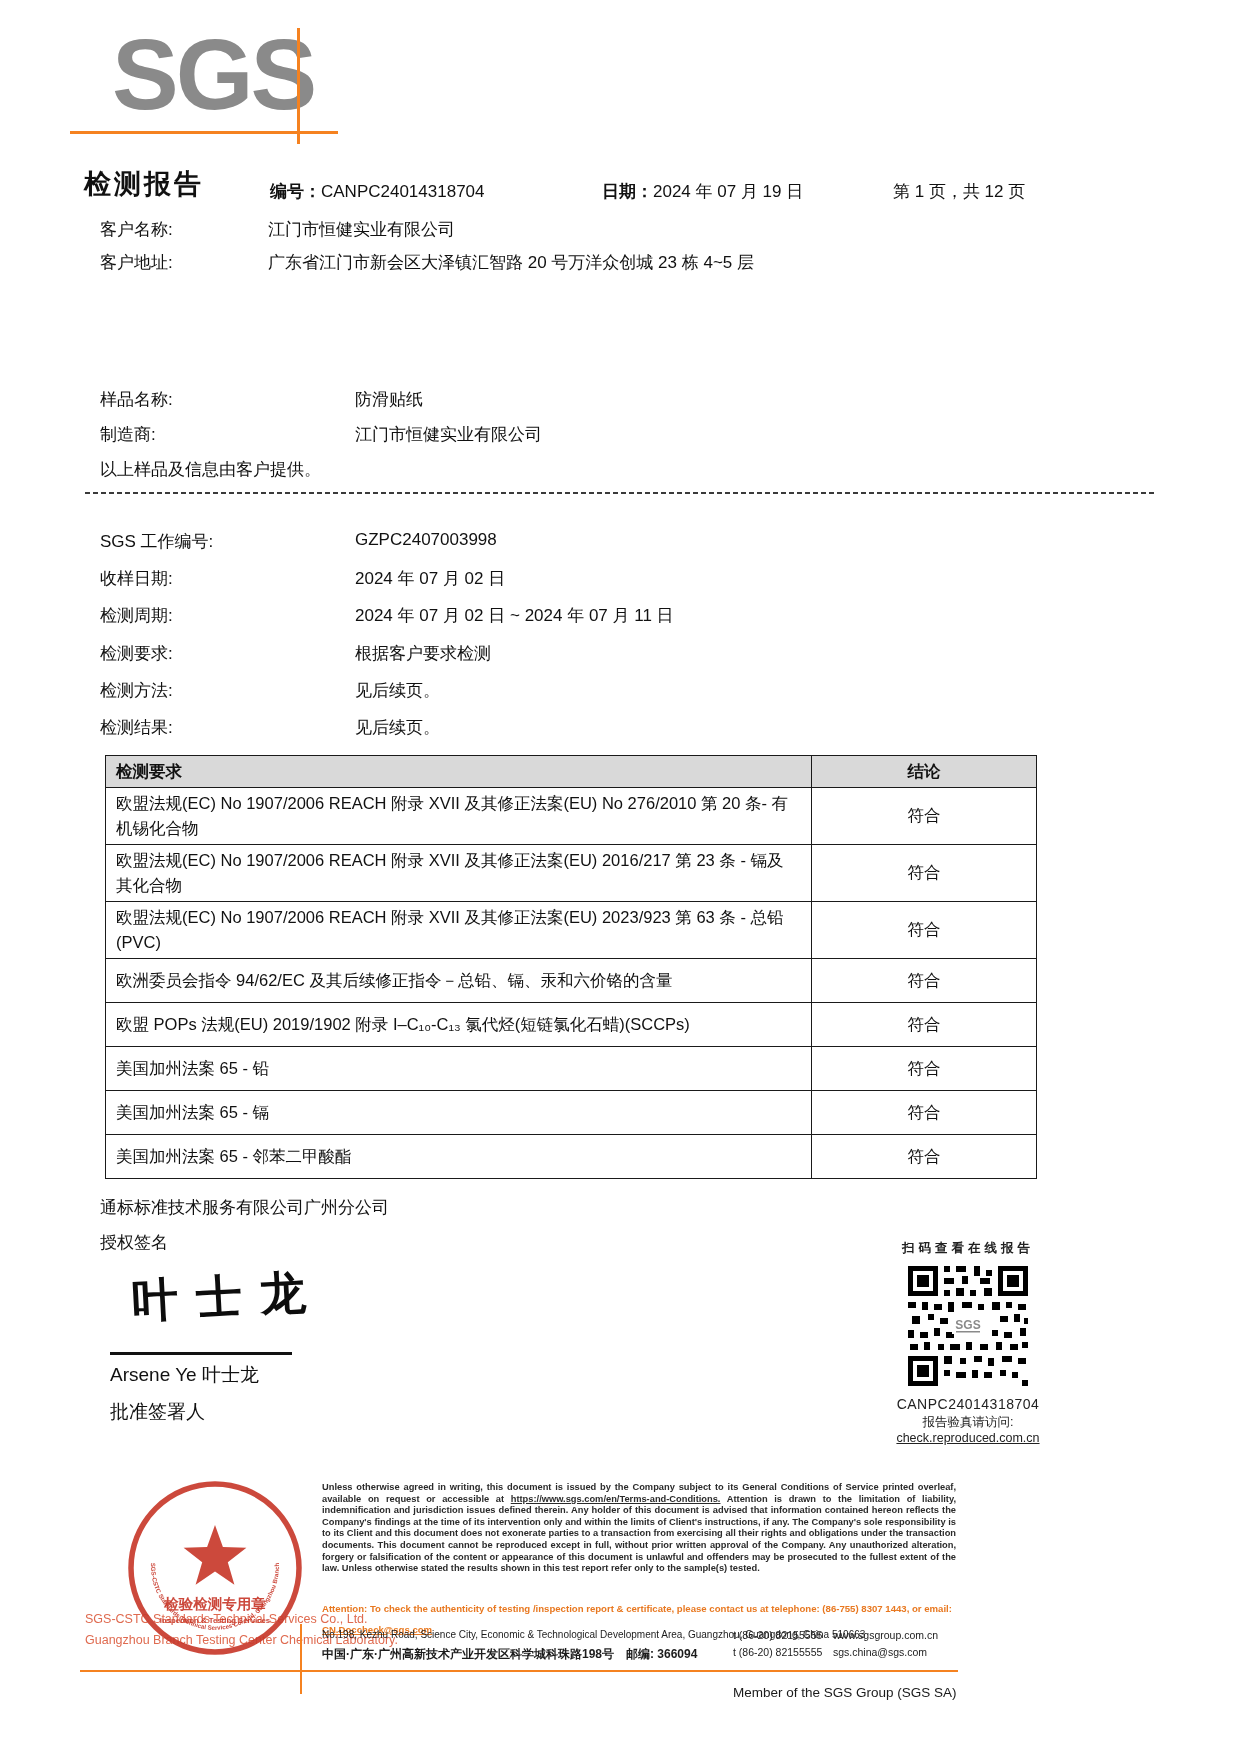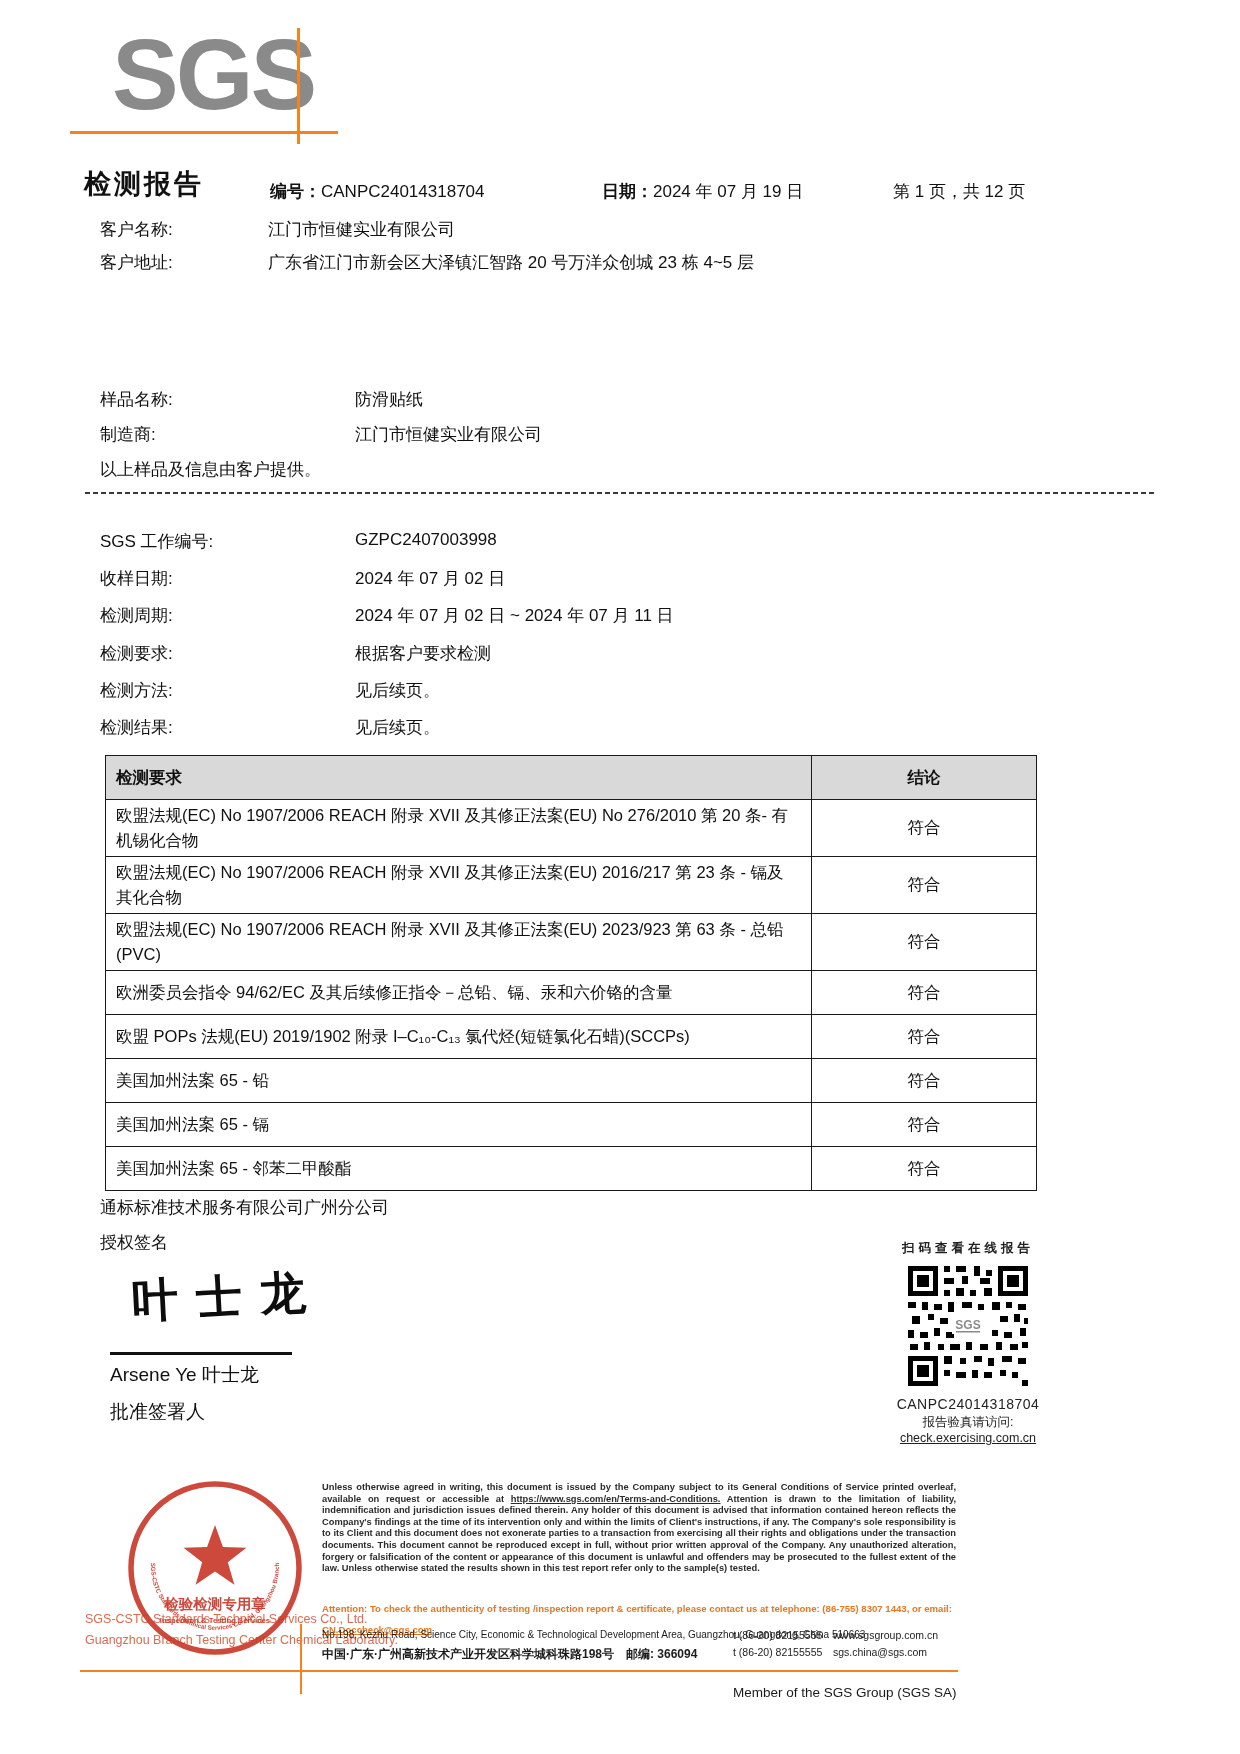--- a/index.html
+++ b/index.html
@@ -34,21 +34,21 @@
           background:repeating-linear-gradient(90deg,#3a3a3a 0 5px,transparent 5px 8px);}
   .jt0{top:530px;} .jt1{top:567px;} .jt2{top:604px;} .jt3{top:642px;} .jt4{top:679px;} .jt5{top:716px;}
 
   
   .results{left:105px;top:755px;}
   table{border-collapse:collapse;table-layout:fixed;width:903px;font-size:16.5px;}
   td,th{border:1.6px solid #1a1a1a;vertical-align:middle;}
   th{background:#d9d9d9;font-weight:bold;}
   th.req,td.req{width:681px;text-align:left;padding:3px 14px 3px 10px;line-height:1.5;}
   th.con,td.con{width:222px;text-align:center;}
-  tr.hh{height:44px;} tr.h2{height:57px;} tr.h1{height:44px;}
+  tr.hh{height:32px;} tr.h2{height:57px;} tr.h1{height:44px;}
 
   
   .company{left:100px;top:1196px;font-size:17px;}
   .auth{left:100px;top:1231px;font-size:17px;}
   .signature{left:132px;top:1266px;font-size:46px;font-weight:bold;letter-spacing:18px;
              font-family:"DejaVu Serif","Liberation Serif",serif;transform:rotate(-3deg);color:#0d0d0d;}
   .sig-line{left:110px;top:1352px;width:182px;height:3px;background:#111;}
   .signer{left:110px;top:1362px;font-size:19px;}
   .signer-title{left:110px;top:1399px;font-size:19px;font-family:Liberation Serif, serif;}
 
@@ -264,21 +264,21 @@
         <rect x="13" y="13" width="12" height="12"></rect>
           <rect x="103" y="13" width="12" height="12"></rect>
           <rect x="13" y="103" width="12" height="12"></rect>
       </g>
       <rect x="48" y="54" width="32" height="18" fill="#fff"></rect>
       <text x="64" y="67" text-anchor="middle" font-size="12" font-weight="bold" fill="#8a8a8a">SGS</text>
       <rect x="52" y="69" width="24" height="1.5" fill="#8a8a8a"></rect>
     </svg>
     <div class="qr-no">CANPC24014318704</div>
     <div class="qr-verify">报告验真请访问:</div>
-    <div class="qr-url u">check.exercising.com.cn</div>
+    <div class="qr-url u">check.reproduced.com.cn</div>
   </div>
 
   <div class="abs f-co1">SGS-CSTC Standards Technical Services Co., Ltd.</div>
   <div class="abs f-co2">Guangzhou Branch Testing Center Chemical Laboratory.</div>
 
   <svg class="abs stamp" width="180" height="180" viewBox="0 0 180 180">
     <defs>
       <path id="arcTopPath" d="M 90 162 A 72 72 0 1 1 89.9 162"></path>
       <path id="arcBotPath" d="M 28 72 A 64 64 0 1 0 152 72"></path>
     </defs>

